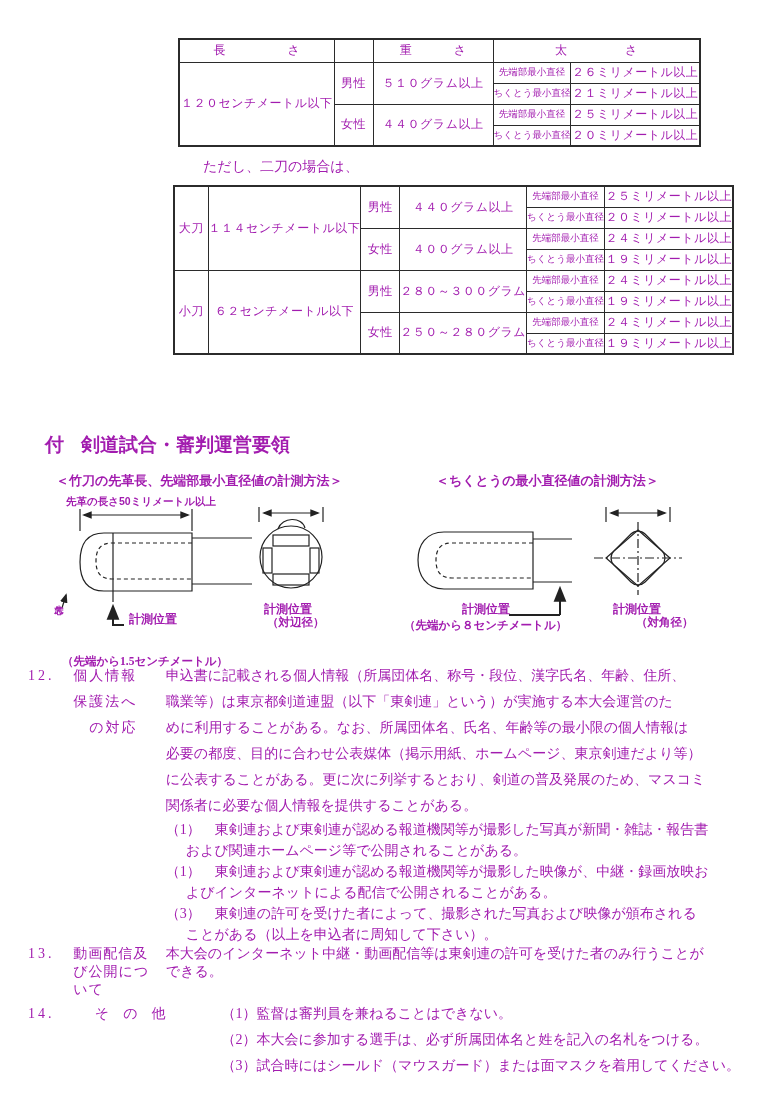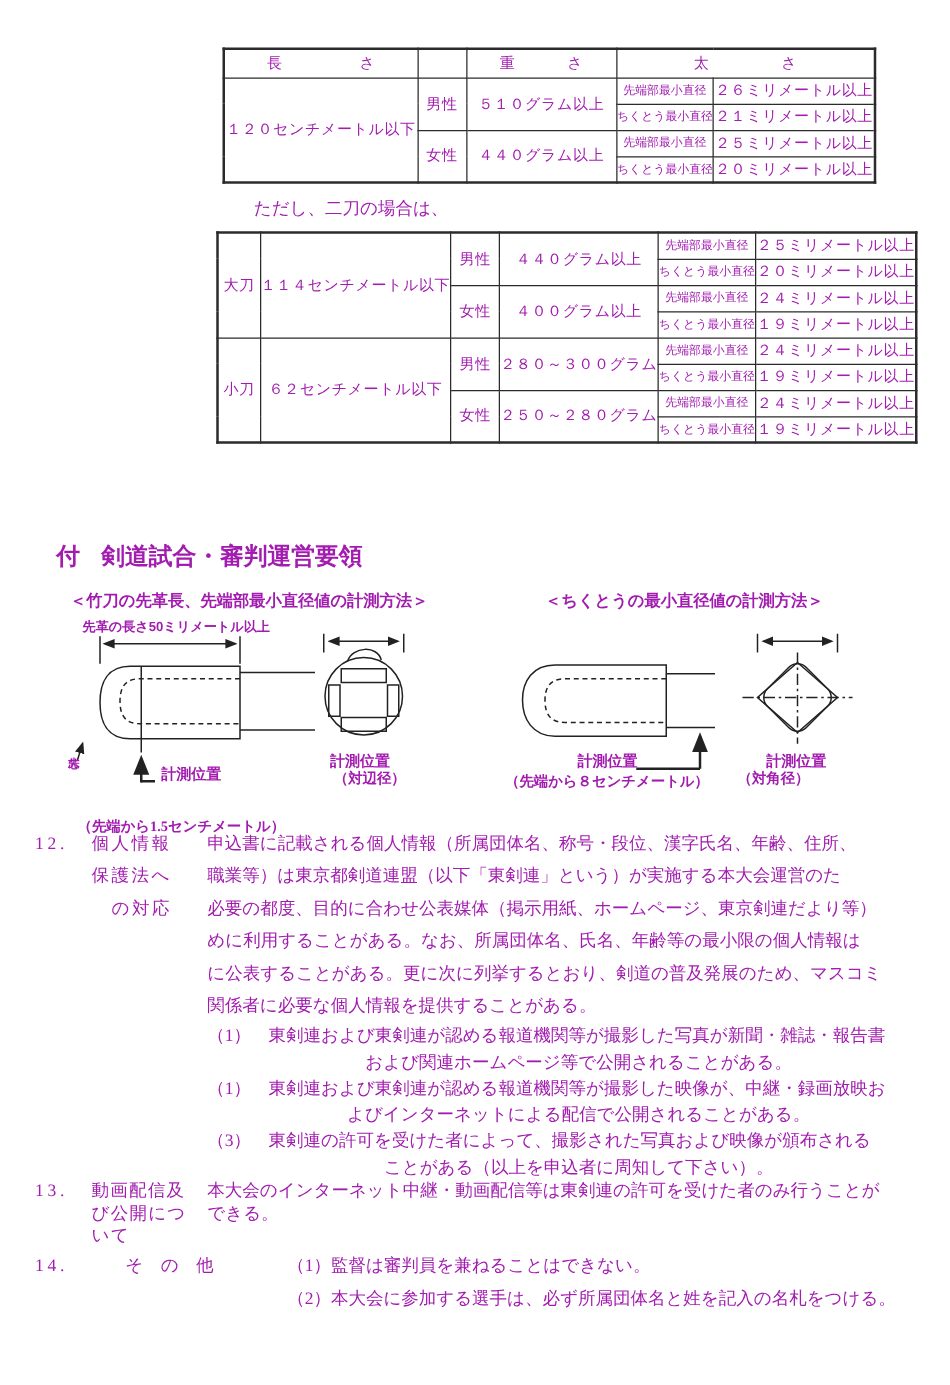--- a/index.html
+++ b/index.html
@@ -30,21 +30,21 @@
   .ln-st{stroke:#222;stroke-width:1.2;fill:none;}
   .ln-th{stroke:#222;stroke-width:2;fill:none;}
   
   #items{position:absolute;left:28px;top:663px;width:712px;}
   .item{display:flex;align-items:flex-start;}
   .ino{width:46px;font-size:14px;letter-spacing:3px;}
   .ilab{width:82px;font-size:14px;}
   .ibody{width:584px;padding-left:12px;font-size:14px;}
   .ln{line-height:26px;white-space:nowrap;}
   .lh18{line-height:18px;} .lh21{line-height:21px;}
-  .ind13{padding-left:13px;} .ind20{padding-left:20px;text-align:center;}
+  .ind13{padding-left:13px;} .ind20{padding-left:20px;}
   .ls29{letter-spacing:29px;margin-right:-29px;}
   .ls14{letter-spacing:14px;margin-right:-14px;}
   .ls2{letter-spacing:2px;margin-right:-2px;}
   .ls1{letter-spacing:1px;margin-right:-1px;}
   .padl16{padding-left:16px;}
   .mt4{margin-top:4px;} .mt2{margin-top:2px;gap:31px;}
 </style>
 </head>
 <body>
 
@@ -225,37 +225,37 @@
       <line class="ln-st" x1="270" y1="2" x2="270" y2="17"></line>
       <rect class="ln-st" x="216" y="31" width="44" height="44" rx="10" transform="rotate(45 238 53)"></rect>
       <polygon class="ln-st" points="238,25 270,53 238,81 206,53"></polygon>
       <line class="ln-st" stroke-dasharray="9 3 2 3" x1="194" y1="53" x2="282" y2="53"></line>
       <line class="ln-st" stroke-dasharray="9 3 2 3" x1="238" y1="17" x2="238" y2="90"></line>
     </g>
   </svg>
   <div class="abs dlabel" style="left:462px;top:601px;">計測位置</div>
   <div class="abs dnote" style="left:404px;top:618px;">（先端から８センチメートル）</div>
   <div class="abs dlabel" style="left:613px;top:601px;">計測位置</div>
-  <div class="abs dnote" style="left:590px;top:615px;">（対角径）</div>
+  <div class="abs dnote" style="left:636px;top:615px;">（対角径）</div>
 
   <div id="items">
 
 
     <div class="item">
       <div class="ino ln">12.</div>
       <div class="ilab">
         <div class="ln"><span class="ls2">個人情報</span></div>
         <div class="ln"><span class="ls2">保護法へ</span></div>
         <div class="ln padl16"><span class="ls2">の対応</span></div>
       </div>
       <div class="ibody">
         <div class="ln">申込書に記載される個人情報（所属団体名、称号・段位、漢字氏名、年齢、住所、</div>
         <div class="ln">職業等）は東京都剣道連盟（以下「東剣連」という）が実施する本大会運営のた</div>
+        <div class="ln">めに利用することがある。なお、所属団体名、氏名、年齢等の最小限の個人情報は</div>
         <div class="ln">必要の都度、目的に合わせ公表媒体（掲示用紙、ホームページ、東京剣連だより等）</div>
-        <div class="ln">めに利用することがある。なお、所属団体名、氏名、年齢等の最小限の個人情報は</div>
         <div class="ln">に公表することがある。更に次に列挙するとおり、剣道の普及発展のため、マスコミ</div>
         <div class="ln">関係者に必要な個人情報を提供することがある。</div>
         <div class="ln lh21">（1）　東剣連および東剣連が認める報道機関等が撮影した写真が新聞・雑誌・報告書</div>
         <div class="ln lh21 ind20">および関連ホームページ等で公開されることがある。</div>
         <div class="ln lh21">（1）　東剣連および東剣連が認める報道機関等が撮影した映像が、中継・録画放映お</div>
         <div class="ln lh21 ind20">よびインターネットによる配信で公開されることがある。</div>
         <div class="ln lh21">（3）　東剣連の許可を受けた者によって、撮影された写真および映像が頒布される</div>
         <div class="ln lh21 ind20">ことがある（以上を申込者に周知して下さい）。</div>
       </div>
     </div>
@@ -274,17 +274,18 @@
     </div>
 
     <div class="item mt2">
       <div class="ino ln">14.</div>
       <div class="ilab">
         <div class="ln"><span class="ls14">その他</span></div>
       </div>
       <div class="ibody">
         <div class="ln ind13">（1）監督は審判員を兼ねることはできない。</div>
         <div class="ln ind13">（2）本大会に参加する選手は、必ず所属団体名と姓を記入の名札をつける。</div>
+        <div class="ln ind13">（3）試合時にはシールド（マウスガード）または面マスクを着用してください。</div>
       </div>
     </div>
 
   </div>
 </div>
 
 </body></html>

